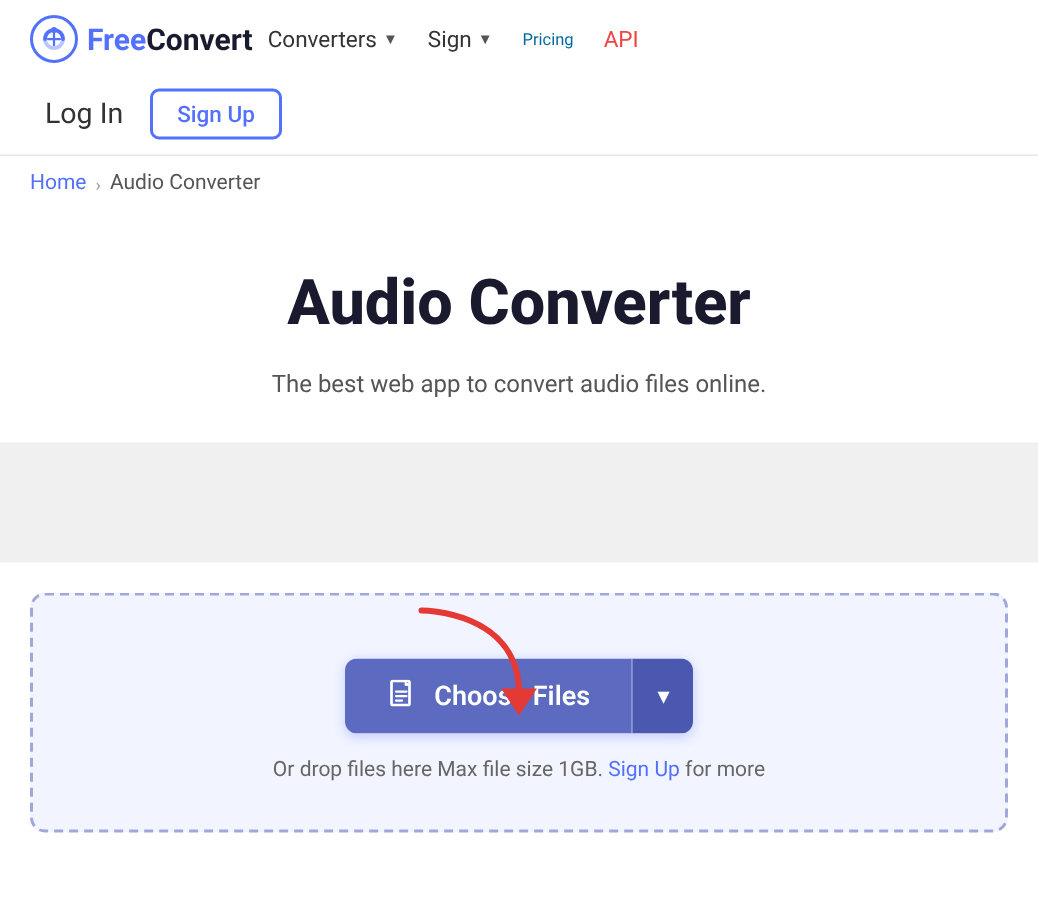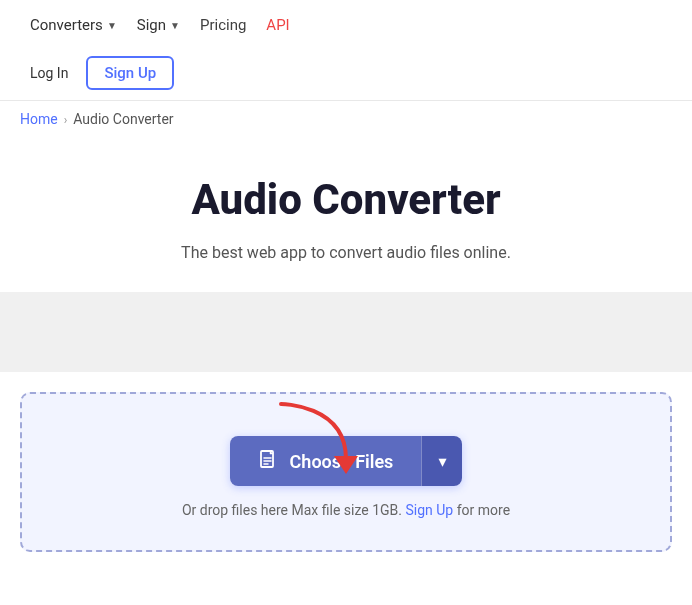--- a/index.html
+++ b/index.html
@@ -43,36 +43,36 @@
       color: #333;
       cursor: pointer;
       text-decoration: none;
       border-radius: 4px;
     }
     .nav-chevron {
       font-size: 10px;
       color: #555;
     }
     .nav-pricing {
-      font-size: 15px;
-      color: #404040;
+      font-size: 11px;
+      color: #0369a1;
       padding: 6px 10px;
       cursor: pointer;
       text-decoration: none;
       text-align: right;
     }
     .nav-api {
       font-size: 15px;
       color: #ef4444;
       padding: 6px 10px;
       cursor: pointer;
       text-decoration: none;
     }
     .login-btn {
-      font-size: 14px;
+      font-size: 19px;
       color: #333;
       cursor: pointer;
       padding: 6px 10px;
       background: none;
       border: none;
       font-family: inherit;
     }
     .signup-btn {
       font-size: 15px;
       color: #5271ff;
@@ -228,20 +228,32 @@
       padding: 6px 20px 10px;
       gap: 8px;
     }
   </style>
 </head>
 <body>
 
 <div class="full-header">
   <div class="header-top">
 
+    <a class="logo-area" href="#">
+      <svg class="logo-icon" viewBox="0 0 32 32" fill="none" xmlns="http://www.w3.org/2000/svg">
+        <circle cx="16" cy="16" r="15" stroke="#5271ff" stroke-width="2" fill="white"></circle>
+        <path d="M10 16 A6 6 0 0 1 22 16" stroke="#5271ff" stroke-width="2.5" fill="none" stroke-linecap="round"></path>
+        <path d="M10 16 A6 6 0 0 0 22 16" stroke="#5271ff" stroke-width="2.5" fill="none" stroke-linecap="round" opacity="0.4"></path>
+        <circle cx="16" cy="10" r="2" fill="#5271ff"></circle>
+        <path d="M16 12 L16 20 M12 16 L20 16" stroke="#5271ff" stroke-width="1.5" stroke-linecap="round"></path>
+      </svg>
+      <span class="logo-text">
+        <span class="free">Free</span><span class="convert">Convert</span>
+      </span>
+    </a>
 
     <nav class="nav">
       <a class="nav-item" href="#">
         <span>Converters</span>
         <span class="nav-chevron">▼</span>
       </a>
       <a class="nav-item" href="#">
         <span>Sign</span>
         <span class="nav-chevron">▼</span>
       </a>

